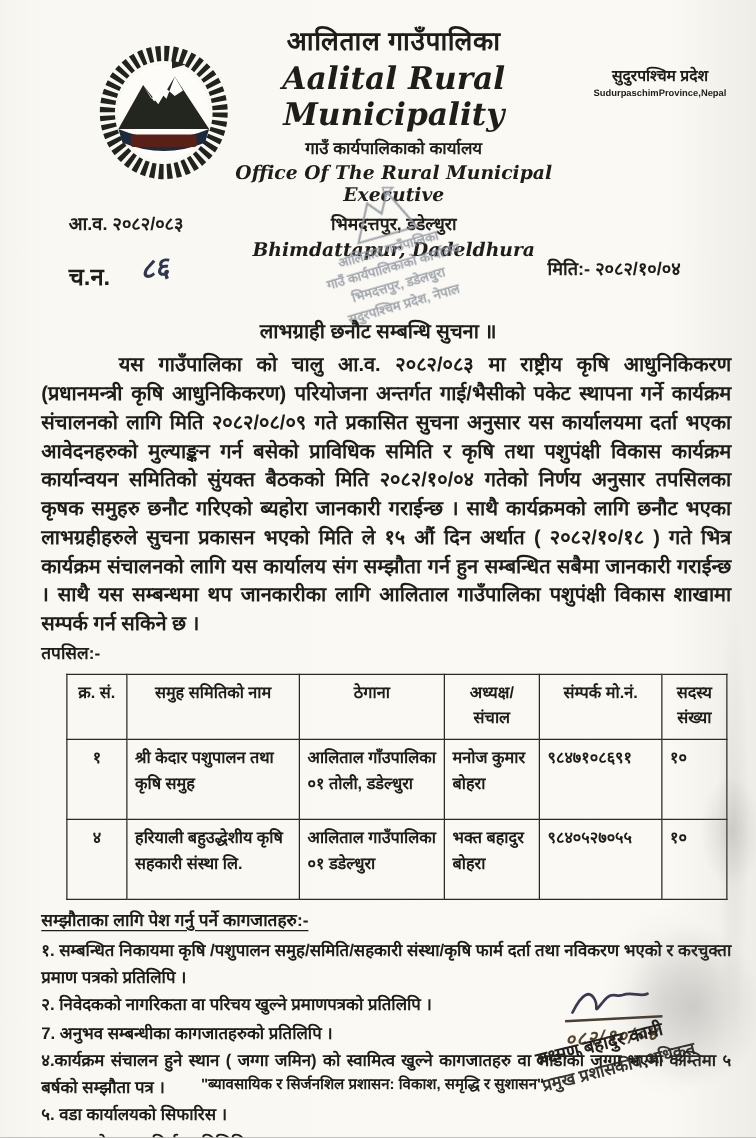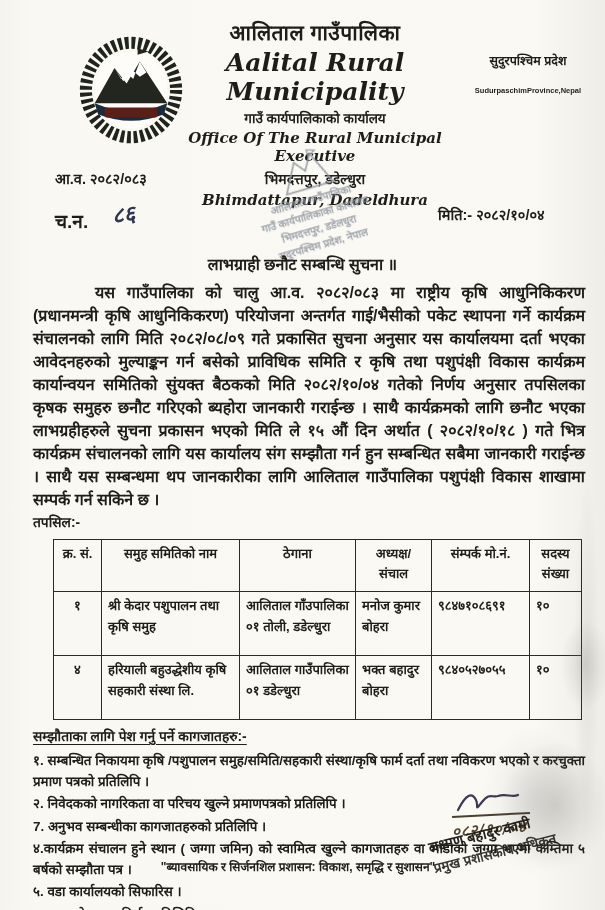--- a/index.html
+++ b/index.html
@@ -19,21 +19,21 @@
   .head-center { position:absolute; left:150px; top:18px; width:330px; text-align:center; }
   .t-np   { font-size:21px; font-weight:700; letter-spacing:.5px; }
   .t-en   { font-family:"DejaVu Serif","Liberation Serif",serif; font-style:italic; font-weight:700; font-size:25px; margin-top:2px; }
   .o-np   { font-size:13.5px; font-weight:700; margin-top:3px; }
   .o-en   { font-family:"DejaVu Serif","Liberation Serif",serif; font-style:italic; font-weight:700; font-size:15px; margin-top:2px; }
   .p-np   { font-size:14px; font-weight:700; margin-top:4px; }
   .p-en   { font-family:"DejaVu Serif","Liberation Serif",serif; font-style:italic; font-weight:700; font-size:15px; margin-top:3px; }
   .head-right { position:absolute; right:6px; top:52px; width:142px; text-align:center; }
   .pr-np { font-size:12.5px; font-weight:700; }
   .pr-c  { font-size:12.5px; font-weight:700; }
-  .pr-en { font-size:7.5px; font-weight:700; margin-top:17px; }
+  .pr-en { font-size:7.5px; font-weight:700; margin-top:1px; }
   
   .fy   { position:absolute; left:55px;  top:168px; font-size:14.5px; font-weight:700; }
   .chn  { position:absolute; left:55px;  top:208px; font-size:19px; font-weight:700; }
   .chn-val { position:absolute; left:112px; top:198px; font-size:22px; color:#2e3650;
              font-family:"DejaVu Serif","Liberation Serif",serif; font-style:italic;
              transform:rotate(-6deg); font-weight:600; }
   .miti { position:absolute; left:438px; top:204px; font-size:14.5px; font-weight:700; }
   
   .seal { position:absolute; left:222px; top:148px; width:185px; height:130px;
           transform:rotate(-16deg); color:#8e969e; opacity:.85; text-align:center;

